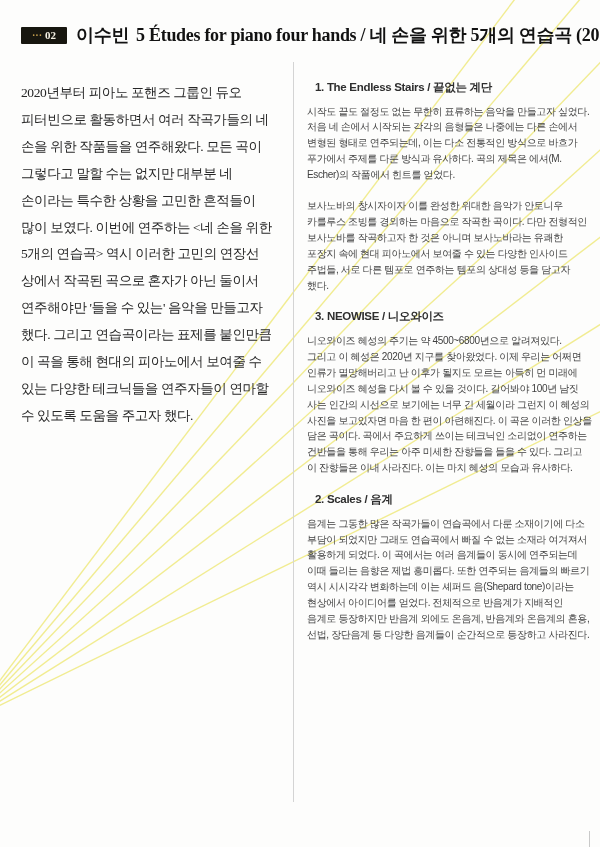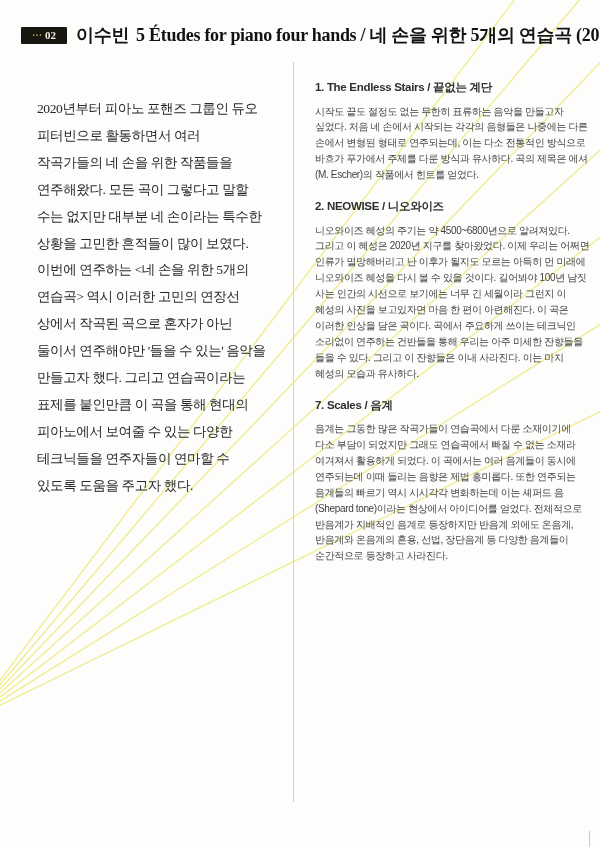--- a/index.html
+++ b/index.html
@@ -44,36 +44,36 @@
 
   .divider{
     position:absolute;left:293px;top:62px;width:1px;height:740px;
     background:#d4d4d4;z-index:1;
   }
 
   .intro{
     position:absolute;left:21px;top:80px;width:262px;z-index:1;
   }
   .intro p{
-    margin:16px;
+    margin:0;
     font-family:"Liberation Serif","DejaVu Serif",serif;
     font-size:13.5px;line-height:26.9px;color:#262626;
     letter-spacing:-0.4px;word-break:keep-all;
   }
 
   .movements{
     position:absolute;left:307px;top:71px;width:285px;z-index:1;
   }
   .movement h3{
     margin:8px;
     font-size:11.5px;line-height:16.5px;font-weight:700;
     color:#2e2e2e;letter-spacing:-0.3px;word-break:keep-all;
   }
   .movement p{
-    margin:2px 0 15px 8px;
+    margin:2px 0 15px 0;
     font-size:10px;line-height:15.9px;
     color:var(--body-text,#3f3f3f);letter-spacing:-0.35px;
     word-break:keep-all;text-align:left;
   }
   .corner-mark{
     position:absolute;left:589px;top:831px;width:1px;height:16px;
     background:#c9c9c9;z-index:1;
   }
 </style>
 </head>
@@ -108,32 +108,33 @@
   </section>
 
   <section class="movements">
 
     <div class="movement">
       <h3>1. The Endless Stairs / 끝없는 계단</h3>
       <p>시작도 끝도 절정도 없는 무한히 표류하는 음악을 만들고자 싶었다. 처음 네 손에서 시작되는 각각의 음형들은 나중에는 다른 손에서 변형된 형태로 연주되는데, 이는 다소 전통적인 방식으로 바흐가 푸가에서 주제를 다룬 방식과 유사하다. 곡의 제목은 에셔(M. Escher)의 작품에서 힌트를 얻었다.</p>
     </div>
 
     <div class="movement">
+      <p>보사노바의 창시자이자 이를 완성한 위대한 음악가 안토니우 카를루스 조빙를 경외하는 마음으로 작곡한 곡이다. 다만 전형적인 보사노바를 작곡하고자 한 것은 아니며 보사노바라는 유쾌한 포장지 속에 현대 피아노에서 보여줄 수 있는 다양한 인사이드 주법들, 서로 다른 템포로 연주하는 템포의 상대성 등을 담고자 했다.</p>
     </div>
 
     <div class="movement">
-      <h3>2. NEOWISE / 니오와이즈</h3>
+      <h3>3. NEOWISE / 니오와이즈</h3>
       <p>니오와이즈 혜성의 주기는 약 4500~6800년으로 알려져있다. 그리고 이 혜성은 2020년 지구를 찾아왔었다. 이제 우리는 어쩌면 인류가 멸망해버리고 난 이후가 될지도 모르는 아득히 먼 미래에 니오와이즈 혜성을 다시 볼 수 있을 것이다. 길어봐야 100년 남짓 사는 인간의 시선으로 보기에는 너무 긴 세월이라 그런지 이 혜성의 사진을 보고있자면 마음 한 편이 아련해진다. 이 곡은 이러한 인상을 담은 곡이다. 곡에서 주요하게 쓰이는 테크닉인 소리없이 연주하는 건반들을 통해 우리는 아주 미세한 잔향들을 들을 수 있다. 그리고 이 잔향들은 이내 사라진다. 이는 마치 혜성의 모습과 유사하다.</p>
     </div>
 
     <div class="movement">
     </div>
 
     <div class="movement">
-      <h3>7. Scales / 음계</h3>
+      <h3>2. Scales / 음계</h3>
       <p>음계는 그동한 많은 작곡가들이 연습곡에서 다룬 소재이기에 다소 부담이 되었지만 그래도 연습곡에서 빠질 수 없는 소재라 여겨져서 활용하게 되었다. 이 곡에서는 여러 음계들이 동시에 연주되는데 이때 들리는 음향은 제법 흥미롭다. 또한 연주되는 음계들의 빠르기 역시 시시각각 변화하는데 이는 셰퍼드 음(Shepard tone)이라는 현상에서 아이디어를 얻었다. 전체적으로 반음계가 지배적인 음계로 등장하지만 반음계 외에도 온음계, 반음계와 온음계의 혼용, 선법, 장단음계 등 다양한 음계들이 순간적으로 등장하고 사라진다.</p>
     </div>
 
   </section>
 
   <div class="corner-mark"></div>
 
 </div>
 
 </body></html>

